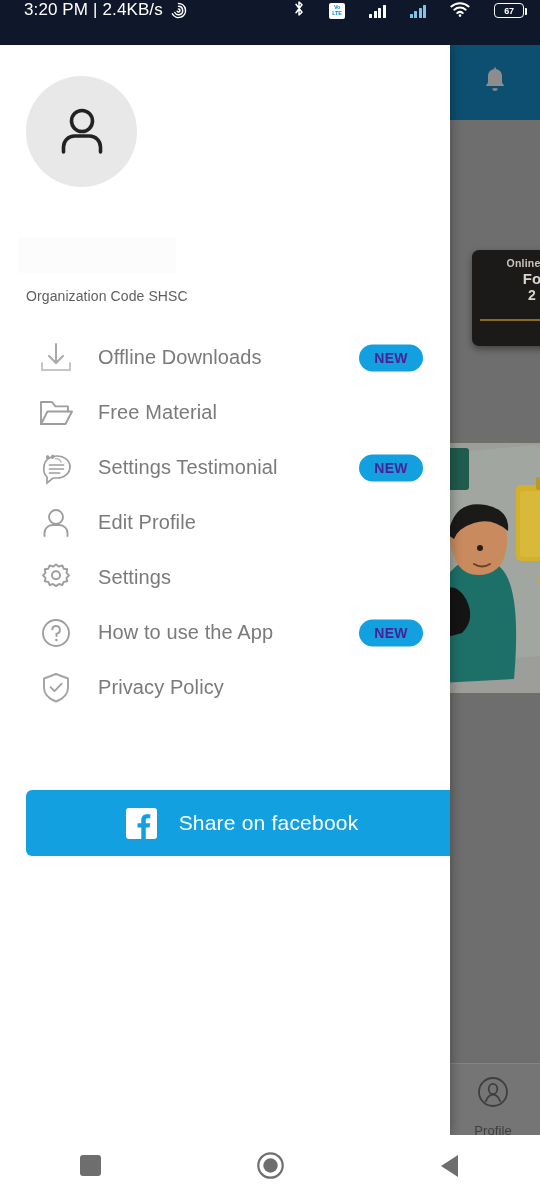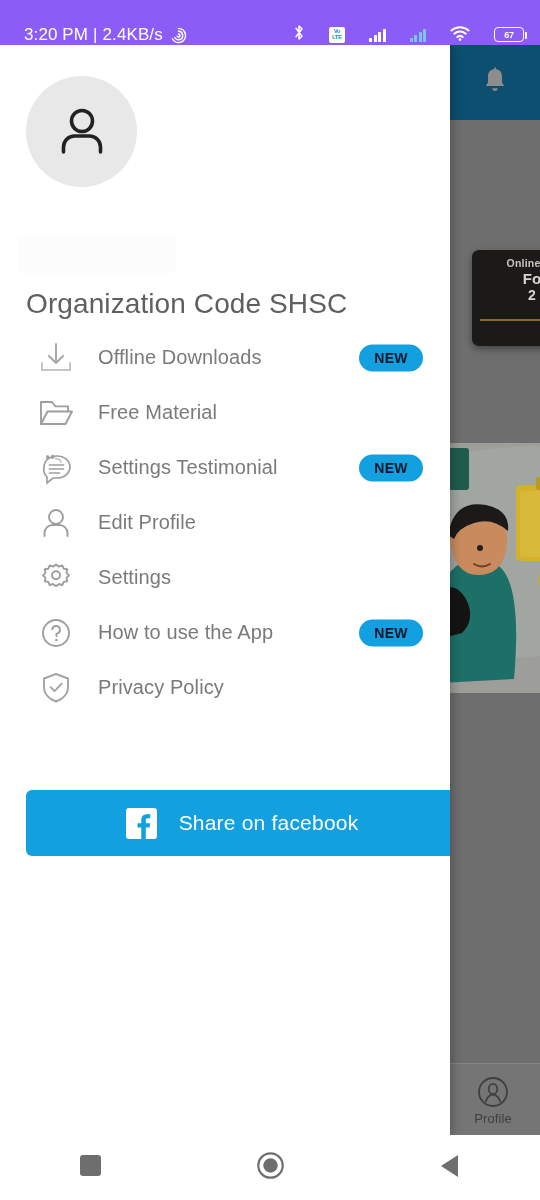--- a/index.html
+++ b/index.html
@@ -8,22 +8,22 @@
     font-family:"Liberation Sans", sans-serif;
     background:#ffffff;
     position:relative;
     overflow:hidden;
     -webkit-font-smoothing:antialiased;
   }
 
   
   #status-bar{
     position:absolute; left:0; top:0; width:540px; height:45px;
-    background:#8b5cf6;
-    display:flex; align-items:flex-end; justify-content:space-between;
+    background:#0f172a;
+    display:flex; align-items:flex-start; justify-content:space-between;
     padding:0 16px 0 24px; z-index:60;
   }
   #status-bar .sb-left{
     display:flex; align-items:center; gap:0;
     color:#ffffff; font-size:17px; letter-spacing:.1px;
   }
   #status-bar .sb-left .clk{ font-weight:500; }
   #status-bar .sb-left .sep{ margin:0 5px; font-weight:400; }
   #status-bar .sb-left .net{ font-weight:500; }
   #status-bar .sb-right{ display:flex; align-items:center; gap:24px; }
@@ -87,21 +87,21 @@
     position:absolute; left:440px; top:398px; width:190px; height:250px;
     overflow:hidden;
   }
 
   #bg-bottomnav{
     position:absolute; left:0; bottom:0; width:540px; height:72px;
     background:#757575; border-top:1px solid #858585;
   }
   #tab-profile{
     position:absolute; left:462px; top:12px; width:62px;
-    display:flex;flex-direction:column;align-items:center;gap:3px;
+    display:flex;flex-direction:column;align-items:center;gap:15px;
   }
   #tab-profile .tp-label{
     font-size:13px;color:#3f3f3f;letter-spacing:.1px;
   }
 
   
   #scrim{
     position:absolute; left:450px; top:45px; width:90px; height:1090px;
     background:rgba(0,0,0,0.0); z-index:15; pointer-events:none;
   }
@@ -120,41 +120,41 @@
     display:flex; align-items:center; justify-content:center;
   }
 
   #name-placeholder{
     position:absolute; left:18px; top:192px; width:158px; height:36px;
     background:#fcfcfc; border-radius:2px;
   }
 
   #org-code{
     position:absolute; left:26px; top:243px;
-    font-size:28px; color:#5f5f5f; letter-spacing:.1px; white-space:nowrap;
+    font-size:14px; color:#5f5f5f; letter-spacing:.1px; white-space:nowrap;
   }
 
   #menu{
     position:absolute; left:0; top:285px; width:450px;
   }
   .mi{
     position:relative; height:55px;
     display:flex; align-items:center; padding-left:38px;
     cursor:pointer;
   }
   .mi .mi-ico{
     width:42px; height:40px; display:flex; align-items:center; justify-content:flex-start;
     flex:0 0 42px;
   }
   .mi .mi-label{
     font-size:20px; color:#7a7a7a; letter-spacing:.1px; margin-left:18px; white-space:nowrap;
   }
   .mi .mi-badge{
     position:absolute; right:27px; top:50%; transform:translateY(-50%);
-    background:#12a0e0; color:#0f172a; font-size:14px; font-weight:bold;
+    background:#12a0e0; color:#4c1d95; font-size:14px; font-weight:bold;
     letter-spacing:.4px; border-radius:14px; padding:6px 15px 7px; line-height:1;
   }
 
   #fb-btn{
     position:absolute; left:26px; top:745px; width:432px; height:66px;
     background:#12a0e0; border-radius:6px;
     display:flex; align-items:center; justify-content:center; gap:22px;
     cursor:pointer;
   }
   #fb-btn .fb-mark{

